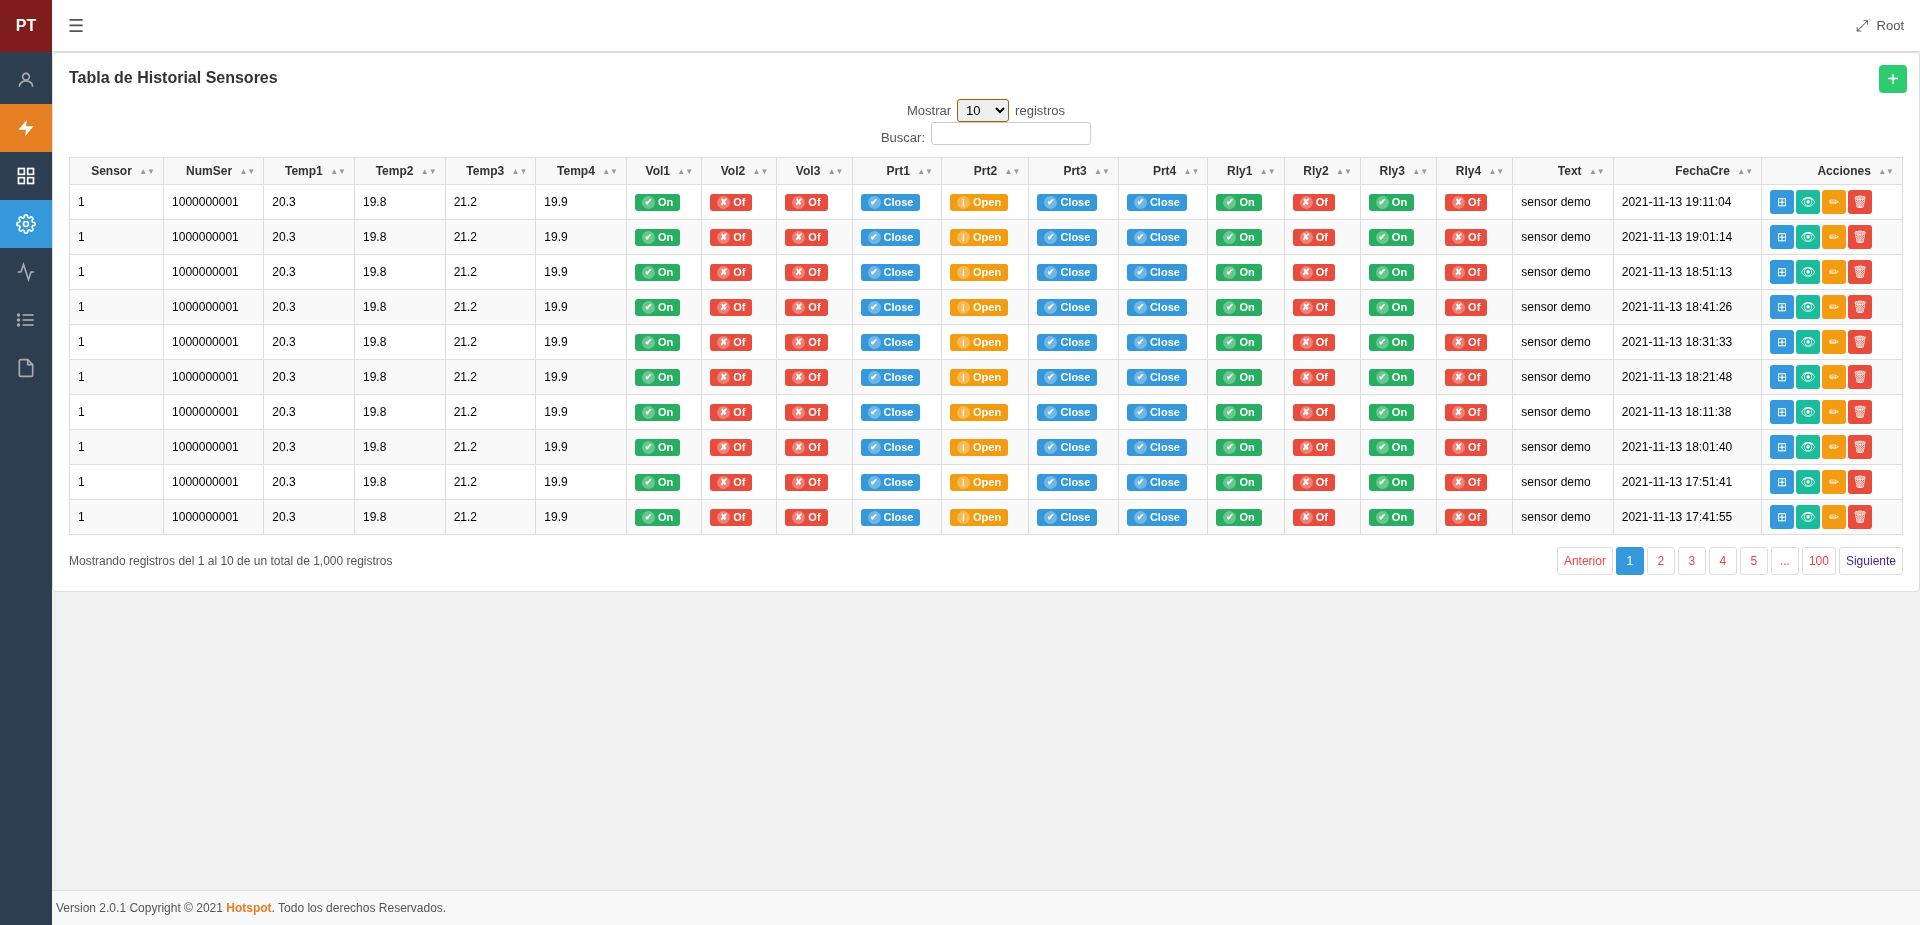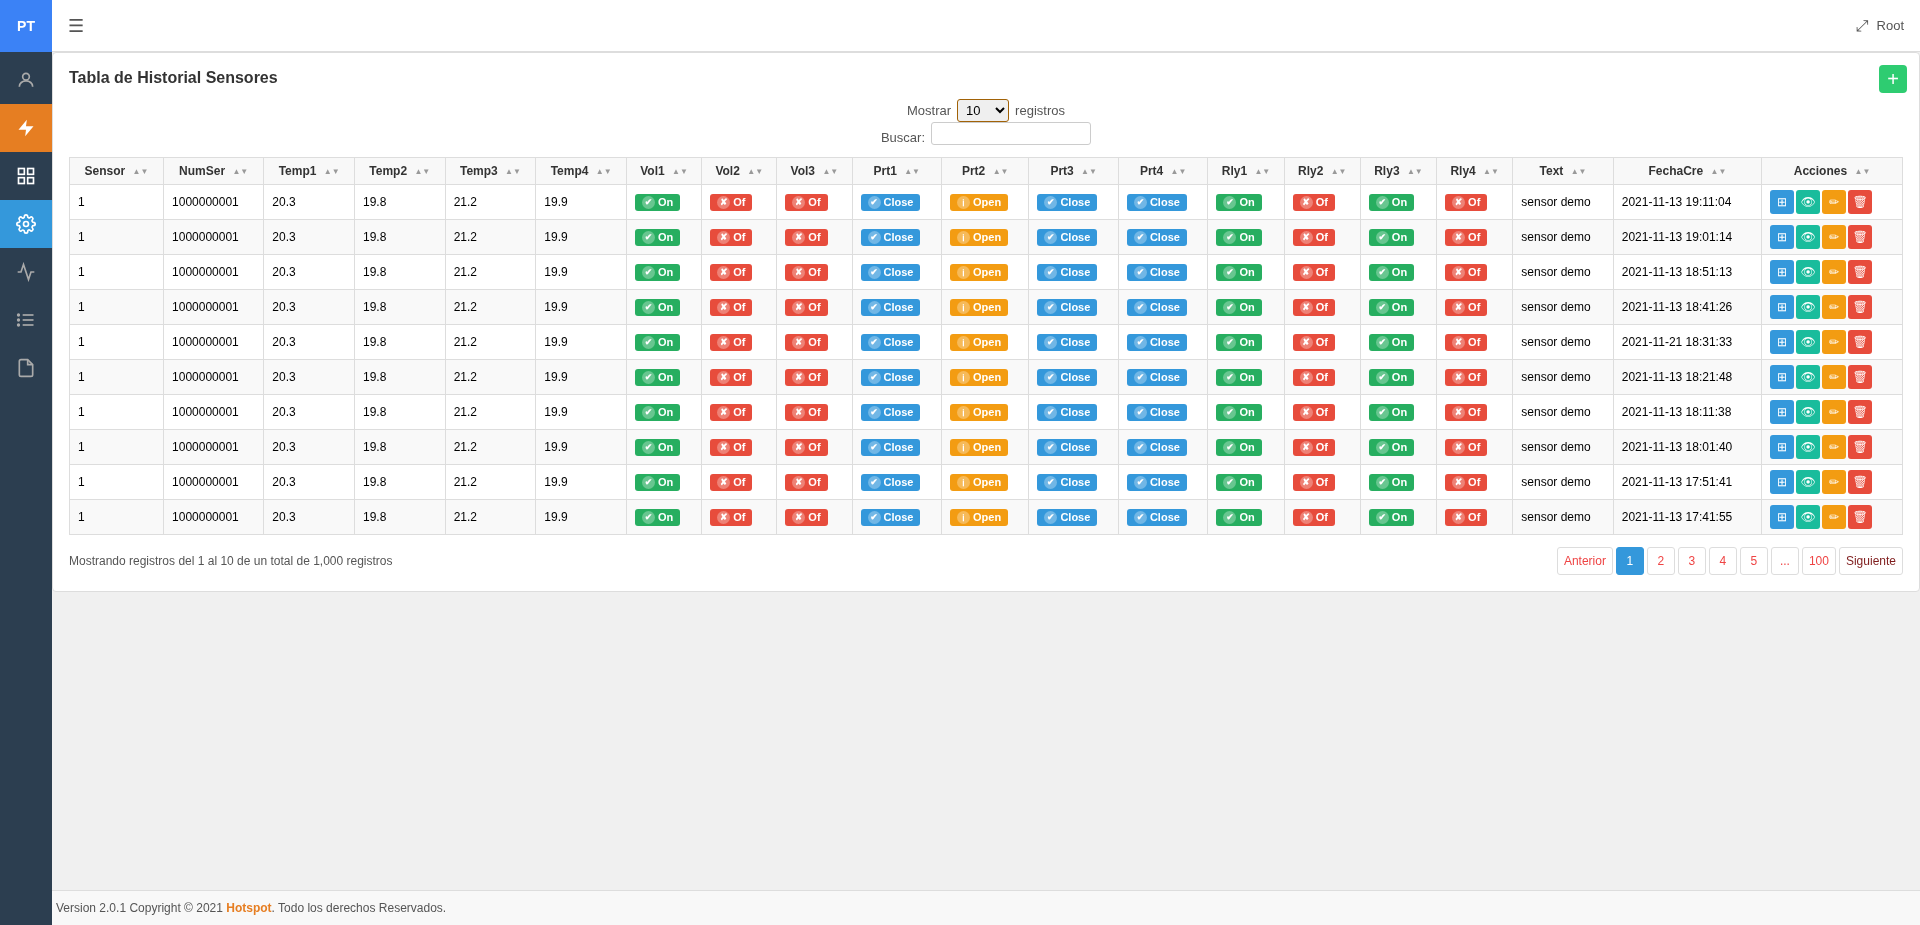--- a/index.html
+++ b/index.html
@@ -12,23 +12,23 @@
       display: flex;
       flex-direction: column;
       align-items: center;
       padding-top: 0;
       flex-shrink: 0;
       height: 925px;
     }
     .sidebar-avatar {
       width: 52px;
       height: 52px;
-      background: #3b82f6;
+      background: #7f1d1d;
       display: flex; align-items: center; justify-content: center;
-      color: white; font-weight: bold; font-size: 14px;
+      color: white; font-weight: bold; font-size: 16px;
       cursor: pointer;
     }
     .sidebar-item {
       width: 52px;
       height: 48px;
       display: flex; align-items: center; justify-content: center;
       color: #aaa;
       cursor: pointer;
       position: relative;
     }
@@ -122,21 +122,21 @@
     
     .data-table {
       width: 100%;
       border-collapse: collapse;
       font-size: 12px;
     }
     .data-table th {
       background: #f8f8f8;
       border: 1px solid #ddd;
       padding: 6px 8px;
-      text-align: center;
+      text-align: right;
       white-space: nowrap;
       font-weight: bold;
       color: #333;
     }
     .data-table th .sort-icons {
       display: inline-flex;
       flex-direction: column;
       margin-left: 4px;
       vertical-align: middle;
       font-size: 8px;
@@ -206,21 +206,21 @@
       display: inline-flex; align-items: center; justify-content: center;
       border: 1px solid #ddd;
       border-radius: 3px;
       background: white;
       color: #ef4444;
       cursor: pointer;
       font-size: 12px;
       padding: 0 6px;
     }
     .page-btn.active { background: #3498db; color: white; border-color: #3498db; }
-    .page-btn.text-blue { color: #7f1d1d; }
+    .page-btn.text-blue { color: #4c1d95; }
 
     
     .footer {
       background: #f8f8f8;
       border-top: 1px solid #ddd;
       padding: 10px 4px;
       font-size: 12px;
       color: #555;
     }
     .footer a { color: #e67e22; font-weight: bold; text-decoration: none; }
@@ -449,21 +449,21 @@
               <td><span class="badge badge-red"><span class="badge-icon">✘</span> Of</span></td>
               <td><span class="badge badge-blue"><span class="badge-icon">✔</span> Close</span></td>
               <td><span class="badge badge-orange"><span class="badge-icon">ℹ</span> Open</span></td>
               <td><span class="badge badge-blue"><span class="badge-icon">✔</span> Close</span></td>
               <td><span class="badge badge-blue"><span class="badge-icon">✔</span> Close</span></td>
               <td><span class="badge badge-green"><span class="badge-icon">✔</span> On</span></td>
               <td><span class="badge badge-red"><span class="badge-icon">✘</span> Of</span></td>
               <td><span class="badge badge-green"><span class="badge-icon">✔</span> On</span></td>
               <td><span class="badge badge-red"><span class="badge-icon">✘</span> Of</span></td>
               <td>sensor demo</td>
-              <td>2021-11-21 18:31:33</td>
+              <td>2021-11-13 18:31:33</td>
               <td style="white-space: nowrap;"><button class="action-btn btn-blue" style="margin-right: 2px;">⊞</button><button class="action-btn btn-teal" style="margin-right: 2px;">👁</button><button class="action-btn btn-yellow" style="margin-right: 2px;">✏</button><button class="action-btn btn-red" style="margin-right: 2px;">🗑</button></td>
             </tr>
             <tr>
               <td>1</td>
               <td>1000000001</td>
               <td>20.3</td>
               <td>19.8</td>
               <td>21.2</td>
               <td>19.9</td>
               <td><span class="badge badge-green"><span class="badge-icon">✔</span> On</span></td>

